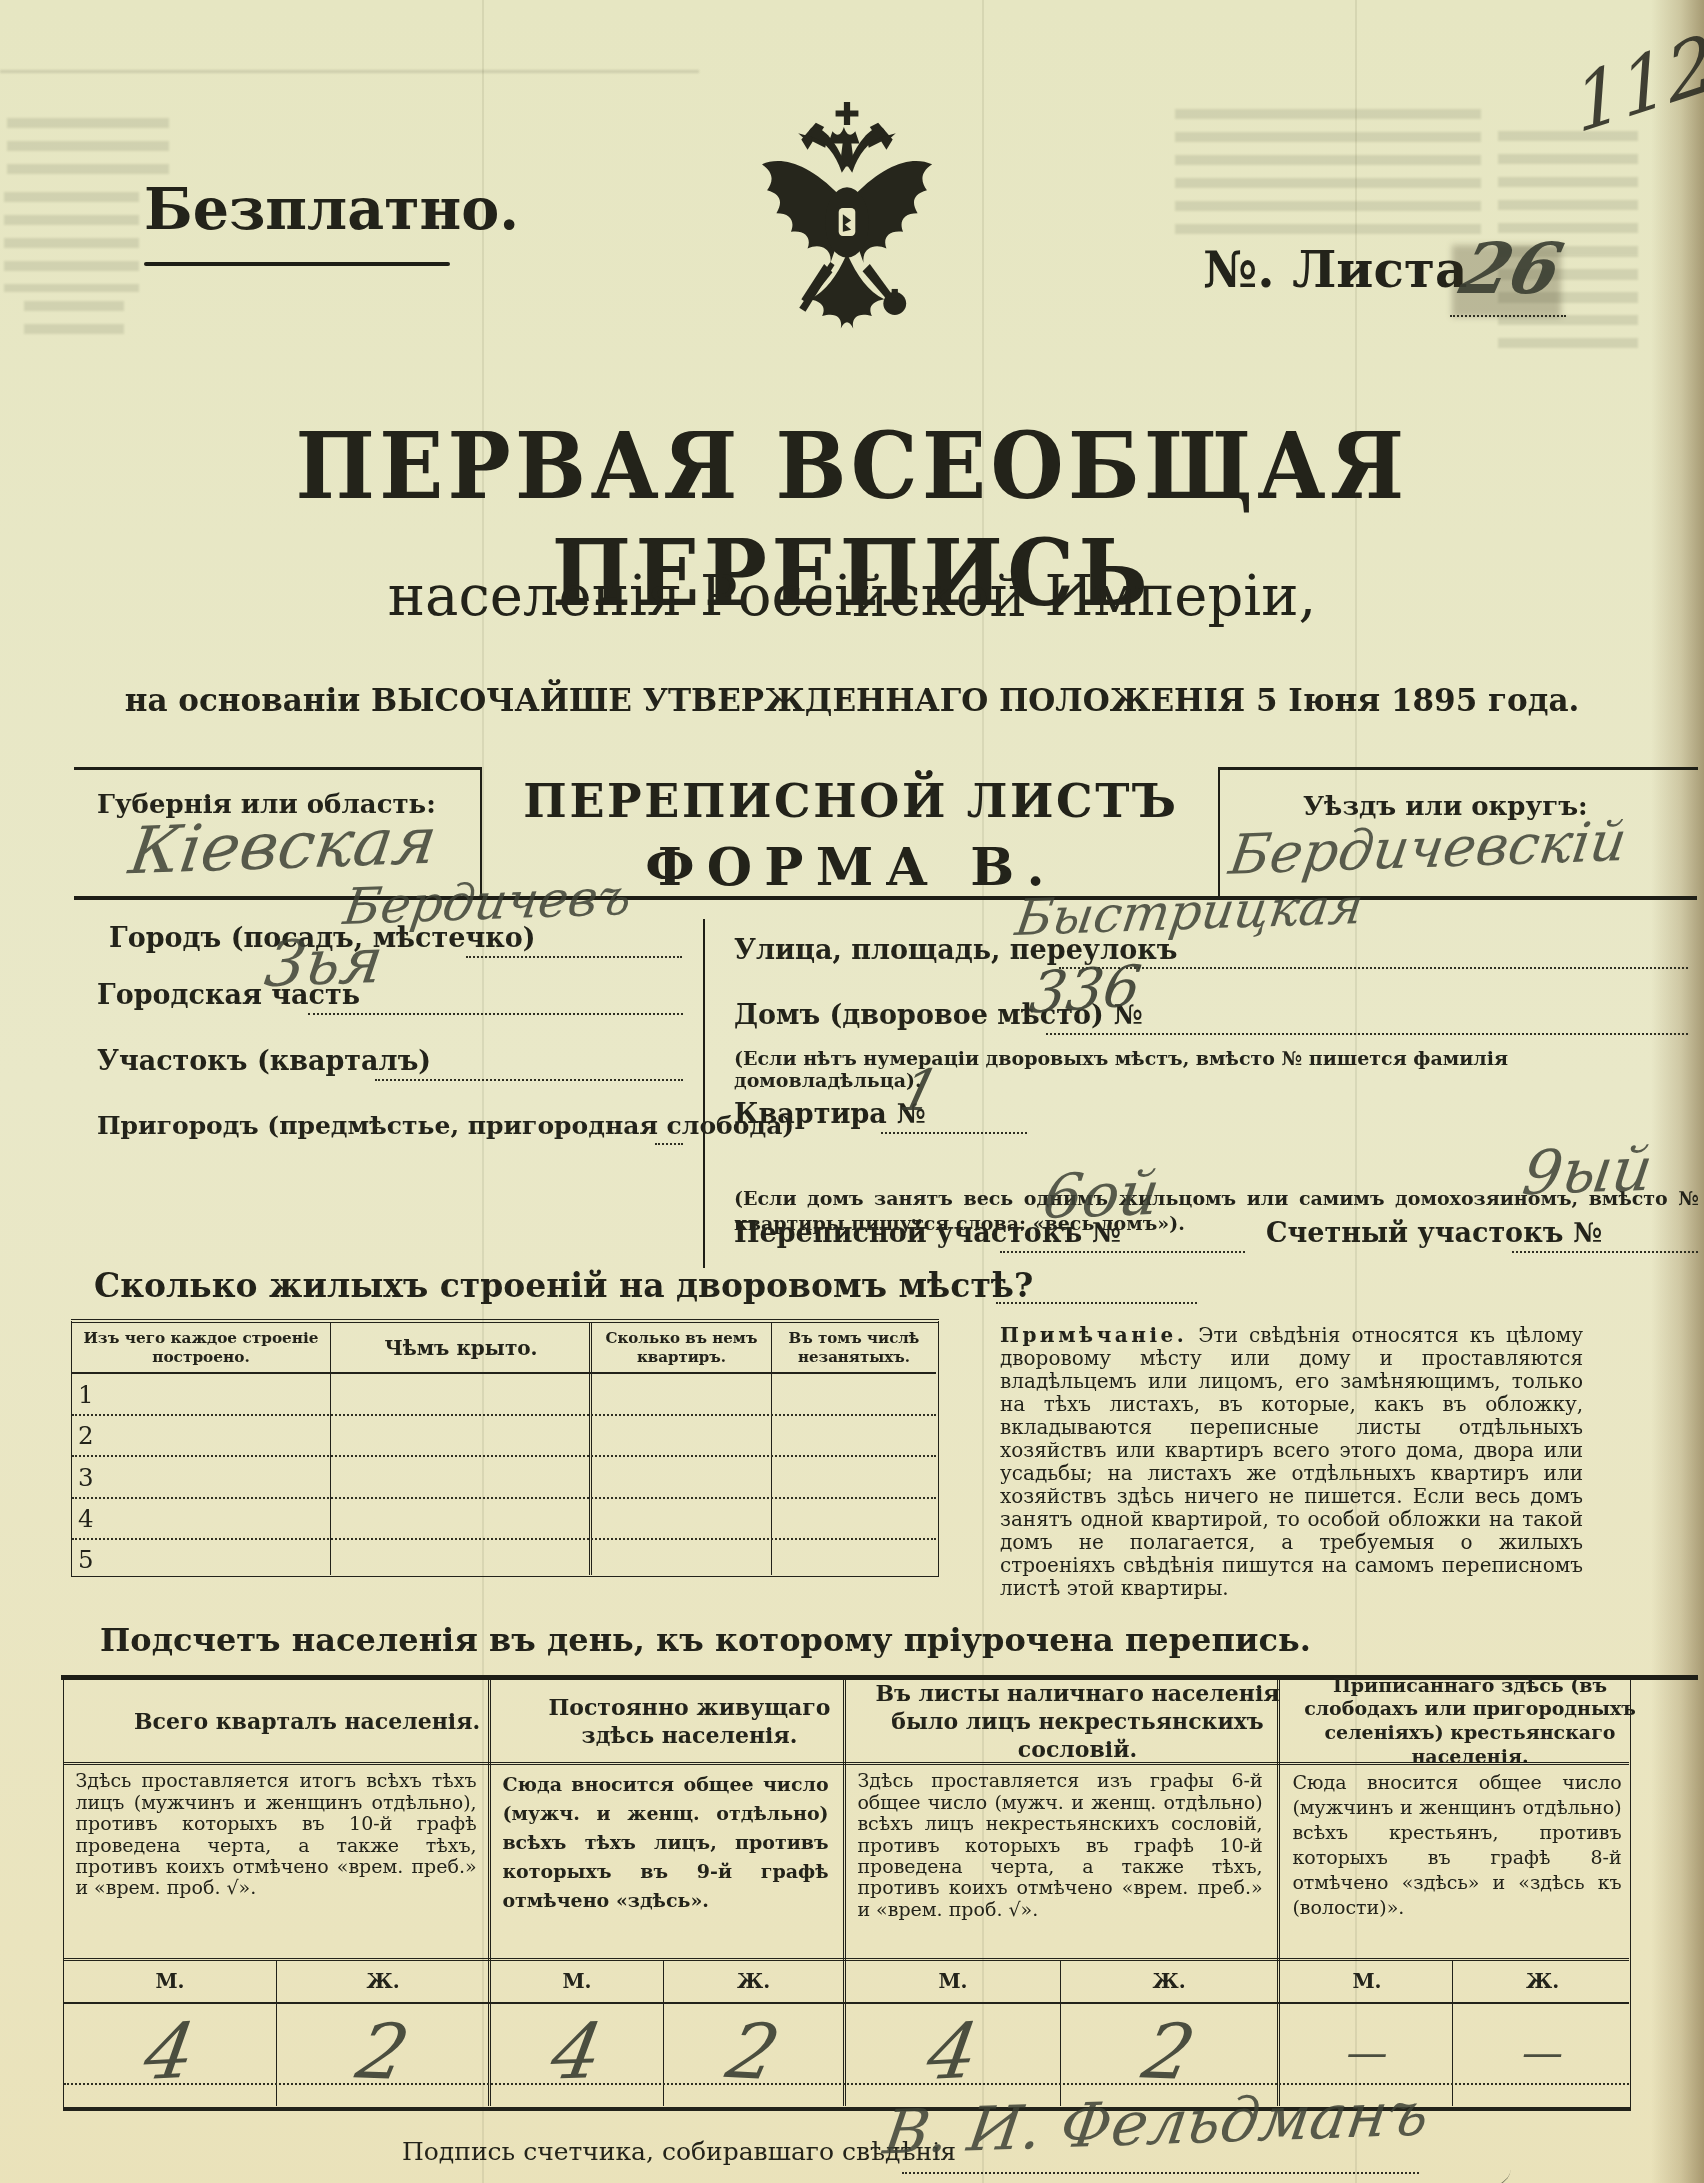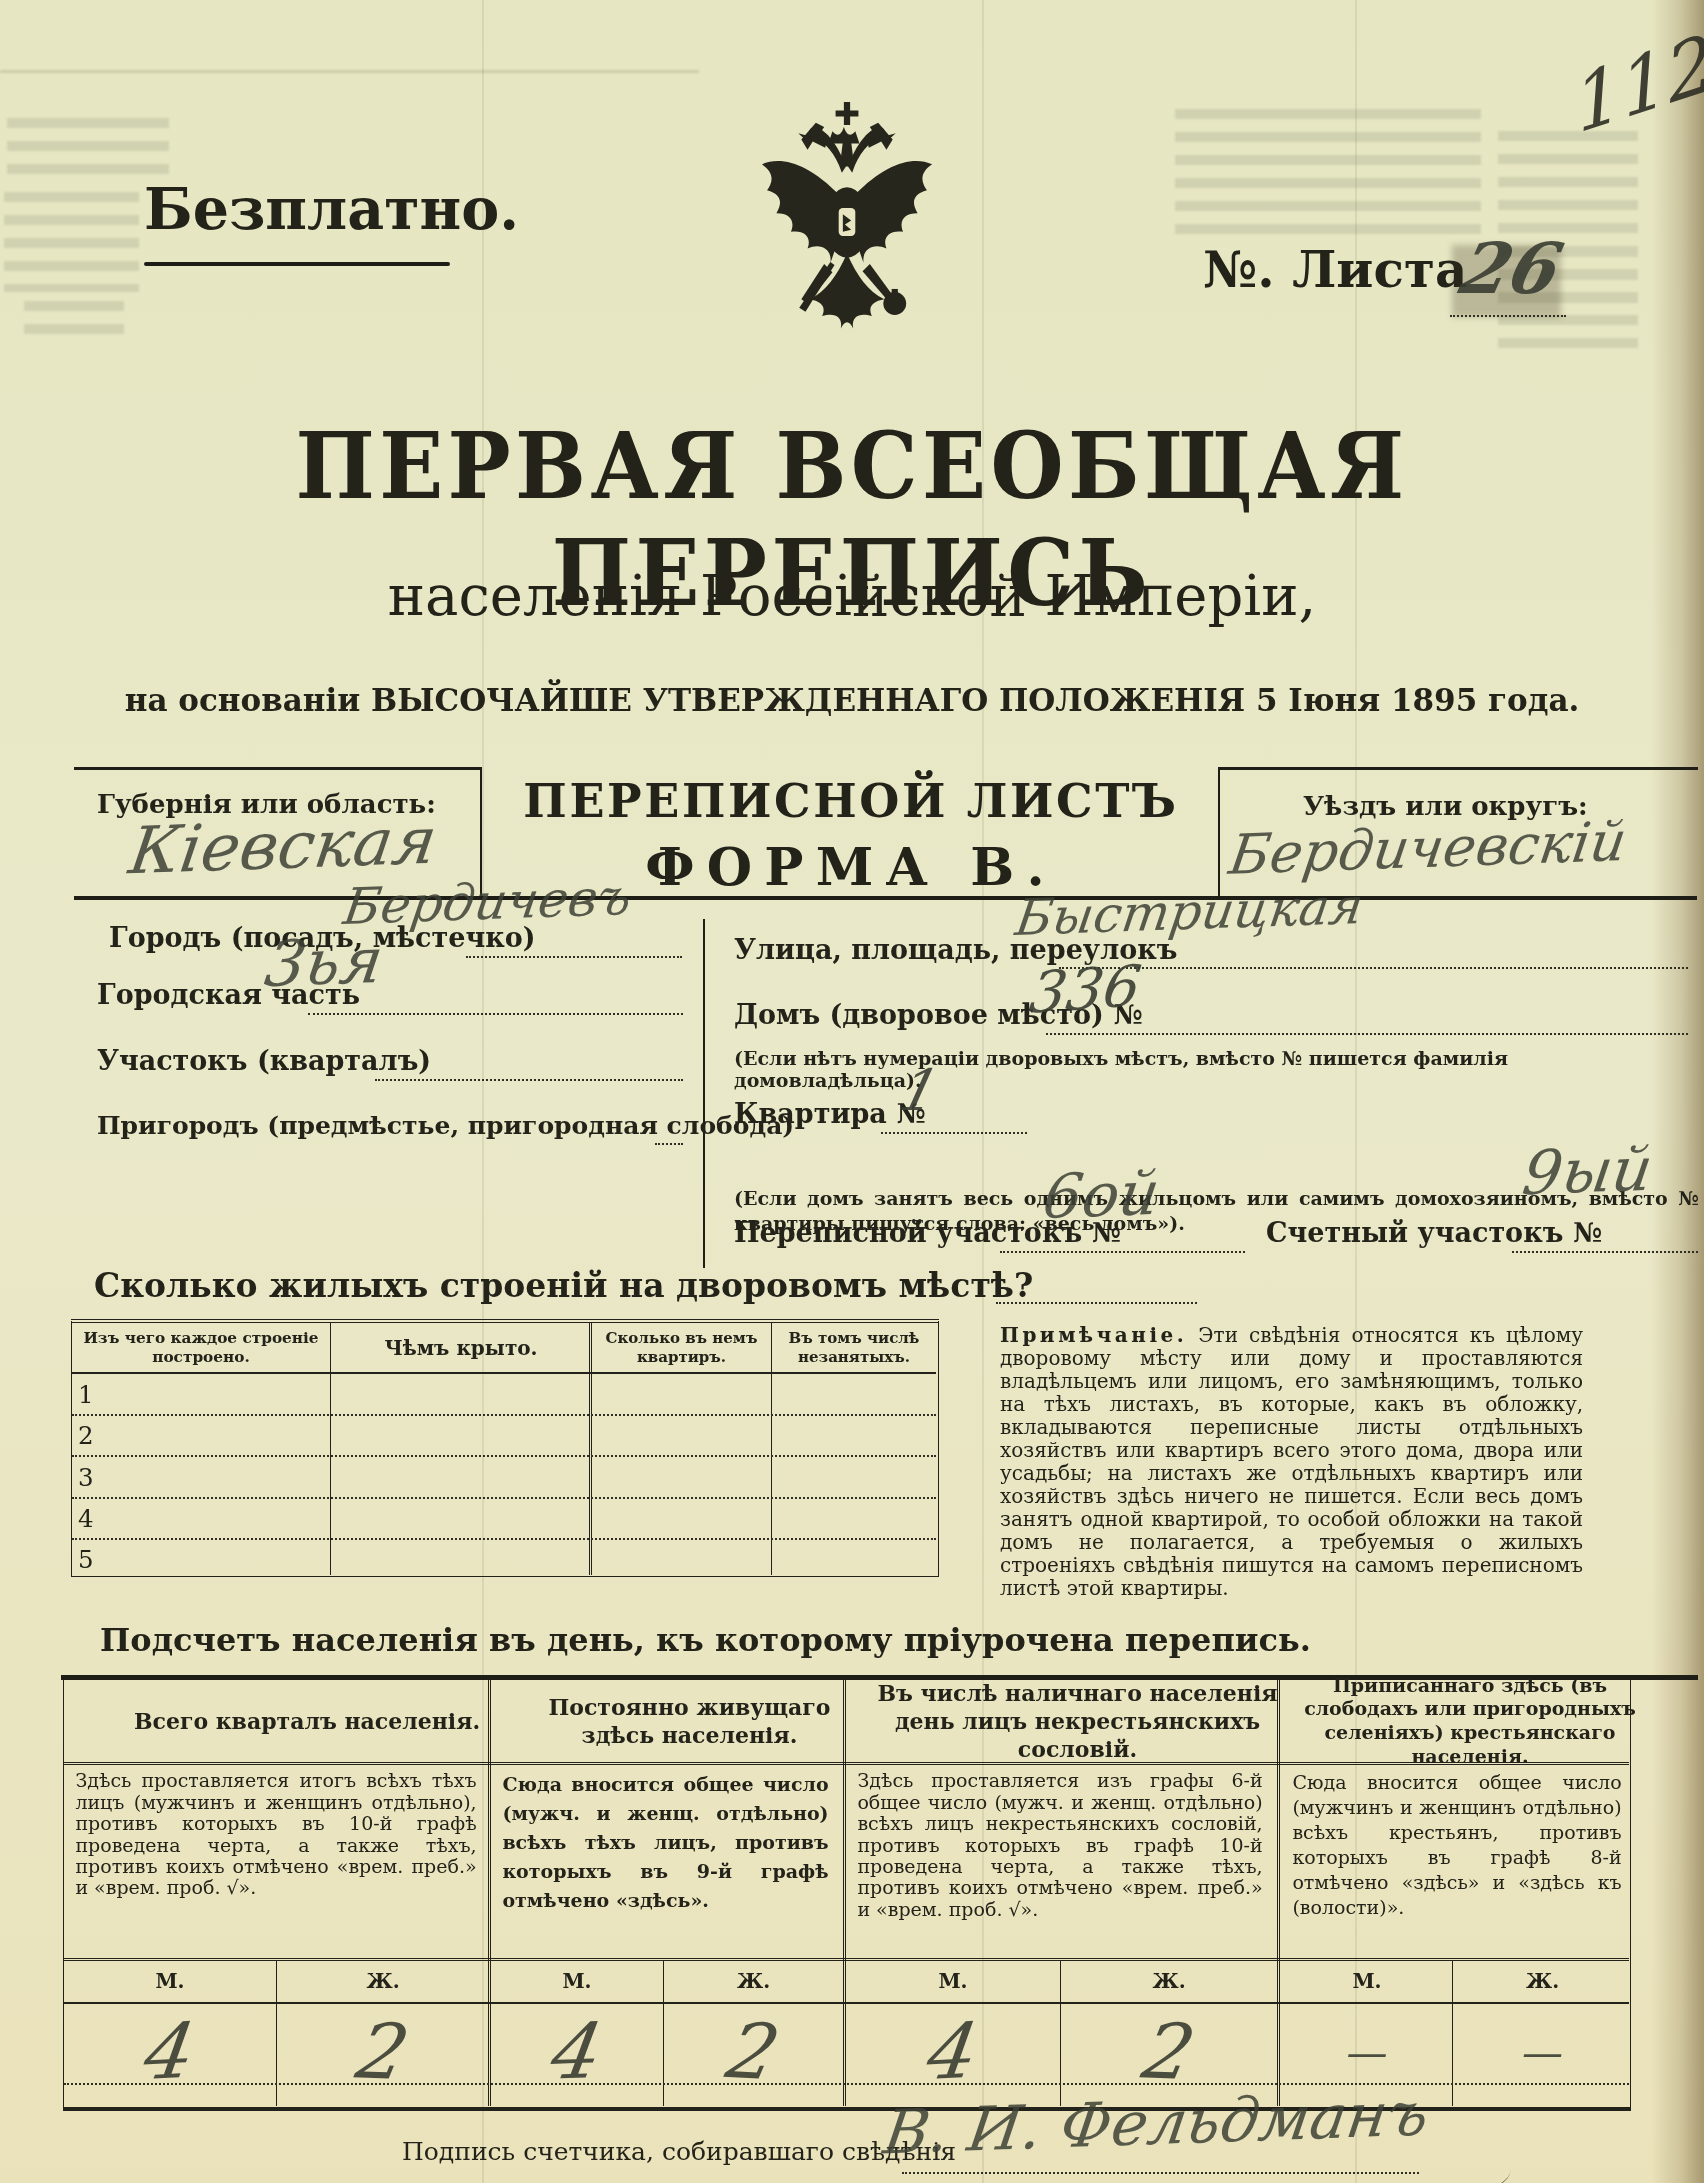--- a/index.html
+++ b/index.html
@@ -166,21 +166,21 @@
   <div class="abs line" style="left:61px;top:1675px;width:1637px;height:5.2px;"></div>
 
   <div class="abs" style="left:63px;top:1680px;width:1568px;height:431px;border-left:1.7px solid #22221a;border-right:1.7px solid #22221a;border-bottom:4.8px solid #22221a;box-sizing:border-box;">
 
     <div class="abs gline" style="left:424px;top:0;height:426px;width:0;"></div>
     <div class="abs gline" style="left:779px;top:0;height:426px;width:0;"></div>
     <div class="abs gline" style="left:1213px;top:0;height:426px;width:0;"></div>
 
     <div class="abs tt" style="left:0;top:0;width:424px;height:82px;font-size:22px;line-height:28px;padding:0 31px;">Всего кварталъ насе­ленія.</div>
     <div class="abs tt" style="left:427px;top:0;width:349px;height:82px;font-size:22px;line-height:28px;padding:0 24px;">Постоянно живущаго здѣсь населенія.</div>
-    <div class="abs tt" style="left:782px;top:0;width:428px;height:82px;font-size:22px;line-height:28px;padding:0 17.5px;">Въ числѣ наличнаго населенія день лицъ некрестьянскихъ сословій.</div>
+    <div class="abs tt" style="left:782px;top:0;width:428px;height:82px;font-size:22px;line-height:28px;padding:0 17.5px;">Въ листы наличнаго населенія было лицъ некрестьянскихъ сословій.</div>
     <div class="abs tt" style="left:1217px;top:0;width:352px;height:82px;font-size:19px;line-height:23.6px;padding:0 13px;">Приписаннаго здѣсь (въ слободахъ или пригородныхъ селеніяхъ) крестьянскаго населенія.</div>
 
     <div class="abs" style="left:0;top:82px;width:1565px;border-top:3.1px double #22221a;"></div>
 
     <div class="abs td" style="left:0;top:86px;width:424px;height:192px;">Здѣсь проставляется итогъ всѣхъ тѣхъ лицъ (мужчинъ и женщинъ отдѣльно), противъ которыхъ въ 10-й графѣ проведена черта, а также тѣхъ, противъ коихъ отмѣчено «врем. преб.» и «врем. проб. √».</div>
     <div class="abs td" style="left:427px;top:86px;width:349px;height:192px;line-height:29px;font-weight:bold;">Сюда вносится общее число (мужч. и женщ. отдѣльно) всѣхъ тѣхъ лицъ, противъ которыхъ въ 9-й графѣ отмѣчено «здѣсь».</div>
     <div class="abs td" style="left:782px;top:86px;width:428px;height:192px;">Здѣсь проставляется изъ графы 6-й общее число (мужч. и женщ. отдѣльно) всѣхъ лицъ некрестьянскихъ сословій, противъ которыхъ въ графѣ 10-й проведена черта, а также тѣхъ, противъ коихъ отмѣчено «врем. преб.» и «врем. проб. √».</div>
     <div class="abs td" style="left:1217px;top:86px;width:352px;height:192px;line-height:25px;">Сюда вносится общее число (мужчинъ и женщинъ отдѣльно) всѣхъ крестьянъ, противъ которыхъ въ графѣ 8-й отмѣчено «здѣсь» и «здѣсь къ (волости)».</div>
 
     <div class="abs" style="left:0;top:278px;width:1565px;border-top:3.1px double #22221a;"></div>

